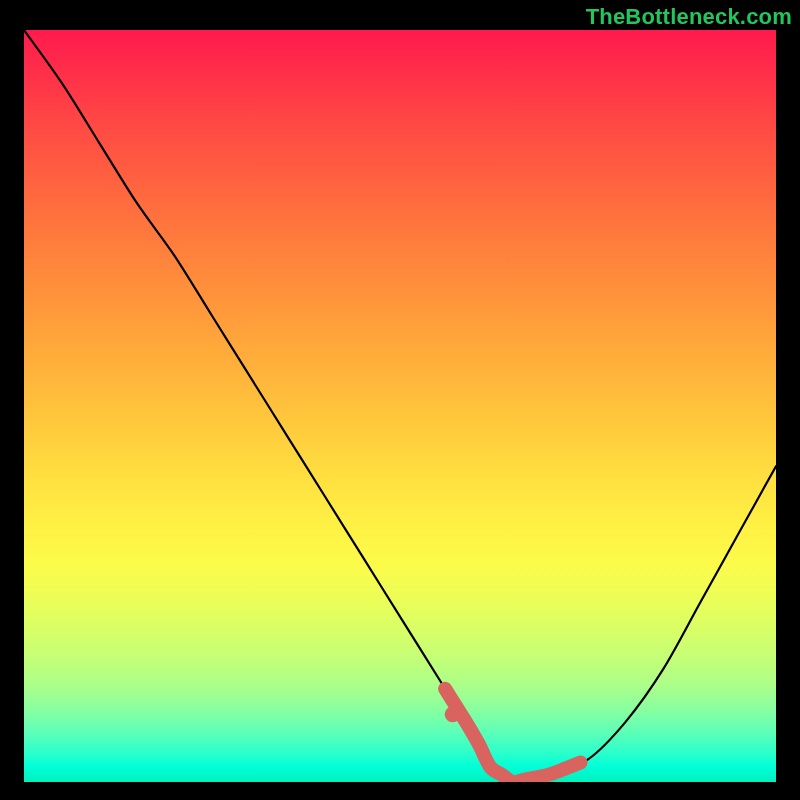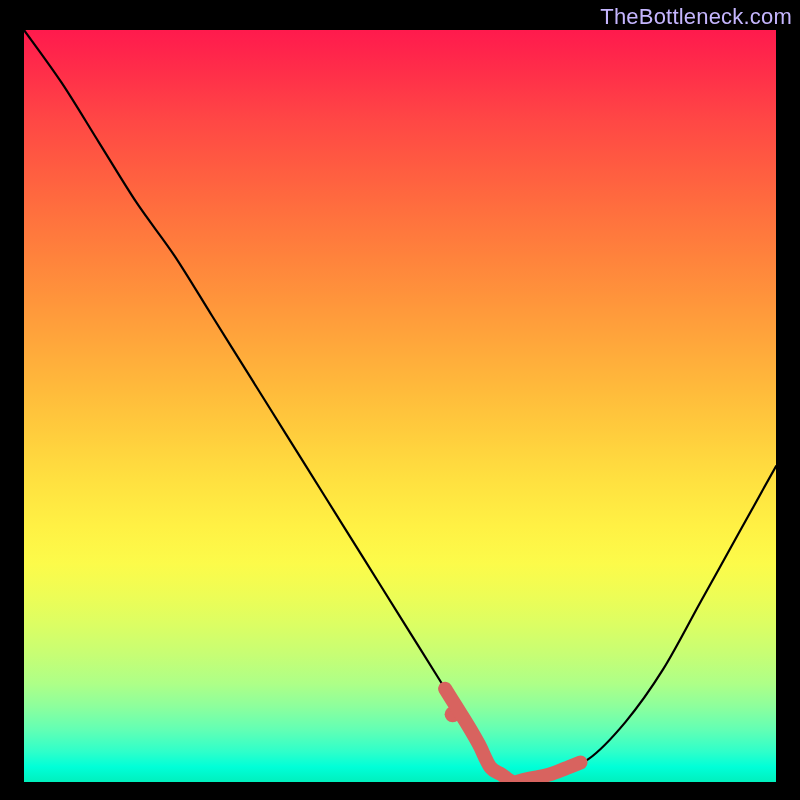--- a/index.html
+++ b/index.html
@@ -8,23 +8,23 @@
     height: 800px;
     background: #000;
     position: relative;
     font-family: Arial, Helvetica, sans-serif;
     overflow: hidden;
   }
   .watermark {
     position: absolute;
     top: 4px;
     right: 8px;
-    color: #c4b5fd;
+    color: #22c55e;
     font-size: 22px;
-    font-weight: 400;
+    font-weight: 700;
     z-index: 5;
     letter-spacing: 0.2px;
   }
   .plot-area {
     position: absolute;
     background: linear-gradient(to bottom,
       #ff1a4d 0%,
       #ff3049 6%,
       #ff4745 12%,
       #ff5b41 18%,

